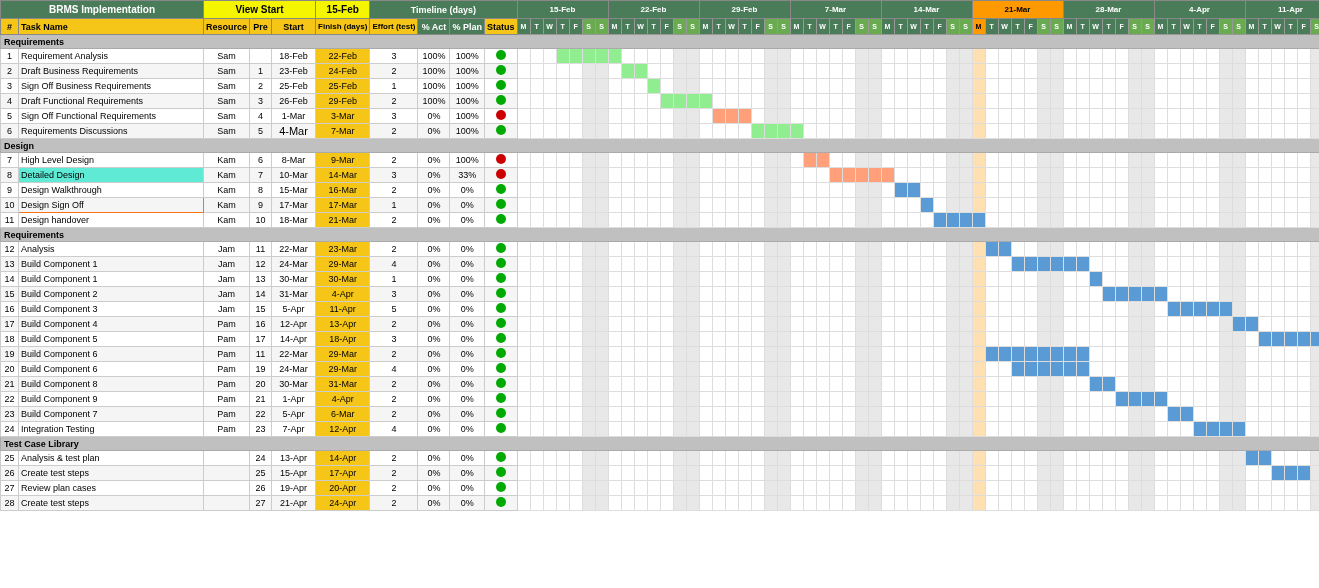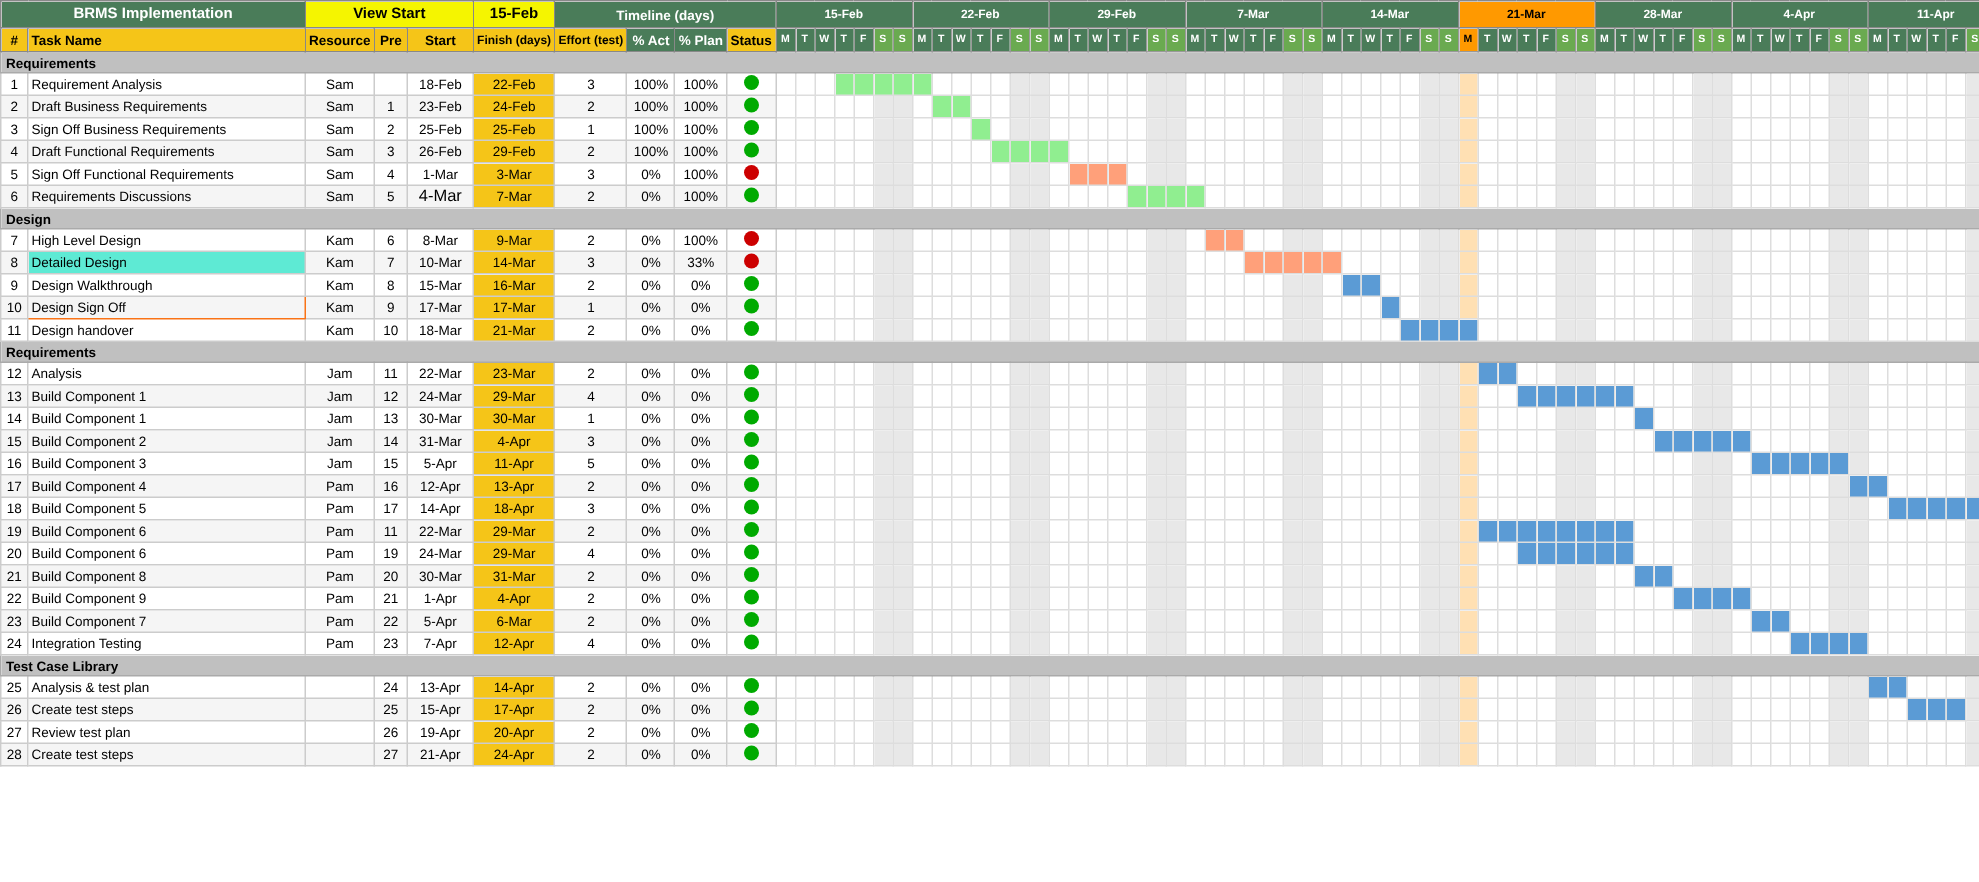--- a/index.html
+++ b/index.html
@@ -2062,21 +2062,21 @@
           <td style="border:1px solid #ddd;background:#e8e8e8;padding:0;height:12px;"></td>
           <td style="border:1px solid #ddd;background:#fff;padding:0;height:12px;"></td>
           <td style="border:1px solid #ddd;background:#fff;padding:0;height:12px;"></td>
           <td style="border:1px solid #ddd;background:#5B9BD5;padding:0;height:12px;"></td>
           <td style="border:1px solid #ddd;background:#5B9BD5;padding:0;height:12px;"></td>
           <td style="border:1px solid #ddd;background:#5B9BD5;padding:0;height:12px;"></td>
           <td style="border:1px solid #ddd;background:#e8e8e8;padding:0;height:12px;"></td>
   </tr>
         <tr>
     <td style="text-align:center;border:1px solid #ccc;font-size:9px;background:#ffffff;">27</td>
-    <td style="border:1px solid #ccc;font-size:9px;padding-left:2px;background:#ffffff;">Review test plan</td>
+    <td style="border:1px solid #ccc;font-size:9px;padding-left:2px;background:#ffffff;">Review plan cases</td>
     <td style="text-align:center;border:1px solid #ccc;font-size:9px;background:#ffffff;"></td>
     <td style="text-align:center;border:1px solid #ccc;font-size:9px;background:#ffffff;">26</td>
     <td style="text-align:center;border:1px solid #ccc;font-size:9px;background:#ffffff;">19-Apr</td>
     <td style="text-align:center;border:1px solid #ccc;font-size:9px;background:#f5c518;">20-Apr</td>
     <td style="text-align:center;border:1px solid #ccc;font-size:9px;background:#ffffff;">2</td>
     <td style="text-align:center;border:1px solid #ccc;font-size:9px;background:#ffffff;">0%</td>
     <td style="text-align:center;border:1px solid #ccc;font-size:9px;background:#ffffff;">0%</td>
     <td style="text-align:center;border:1px solid #ccc;background:#ffffff;"><span style="display:inline-block;width:10px;height:10px;border-radius:50%;background:#00aa00;"></span></td>
     <td style="border:1px solid #ddd;background:#fff;padding:0;height:12px;"></td>
           <td style="border:1px solid #ddd;background:#fff;padding:0;height:12px;"></td>

